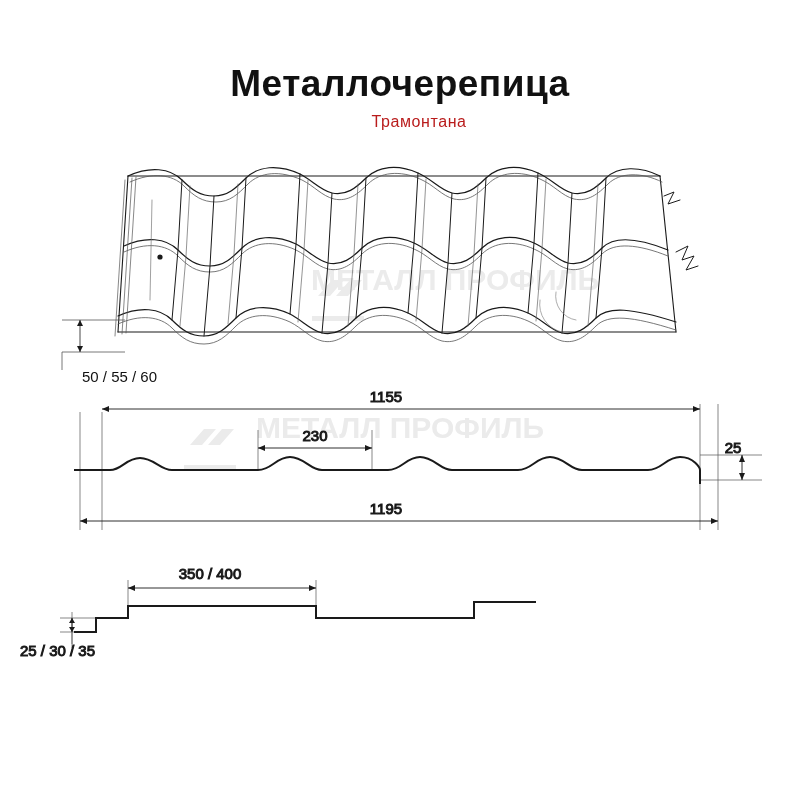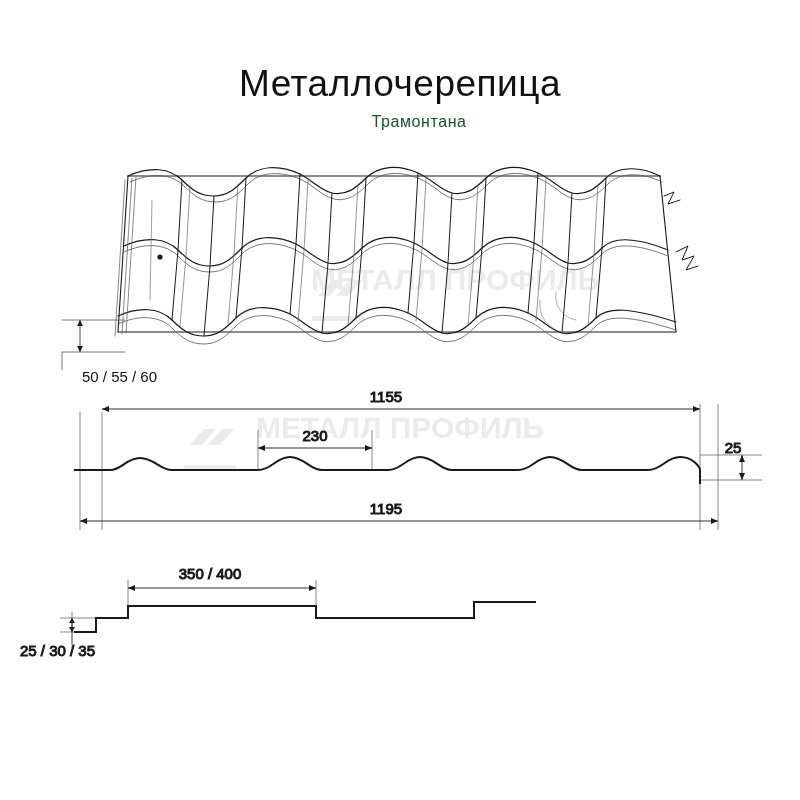--- a/index.html
+++ b/index.html
@@ -22,31 +22,31 @@
   }
   .title-block {
     position: absolute;
     left: 0;
     top: 62px;
     width: 800px;
     text-align: center;
   }
   .title-main {
     font-size: 37px;
-    font-weight: normal;
+    font-weight: bold;
     letter-spacing: 0.5px;
     line-height: 44px;
     color: #111;
   }
   .title-sub {
     font-size: 16px;
     font-weight: normal;
     letter-spacing: 0.6px;
     margin-top: 7px;
-    color: #14532d;
+    color: #b91c1c;
     padding-left: 38px;
   }
   svg.drawing {
     position: absolute;
     left: 0;
     top: 0;
   }
   .dim-text {
     font-family: "Liberation Sans", sans-serif;
     font-size: 15px;

